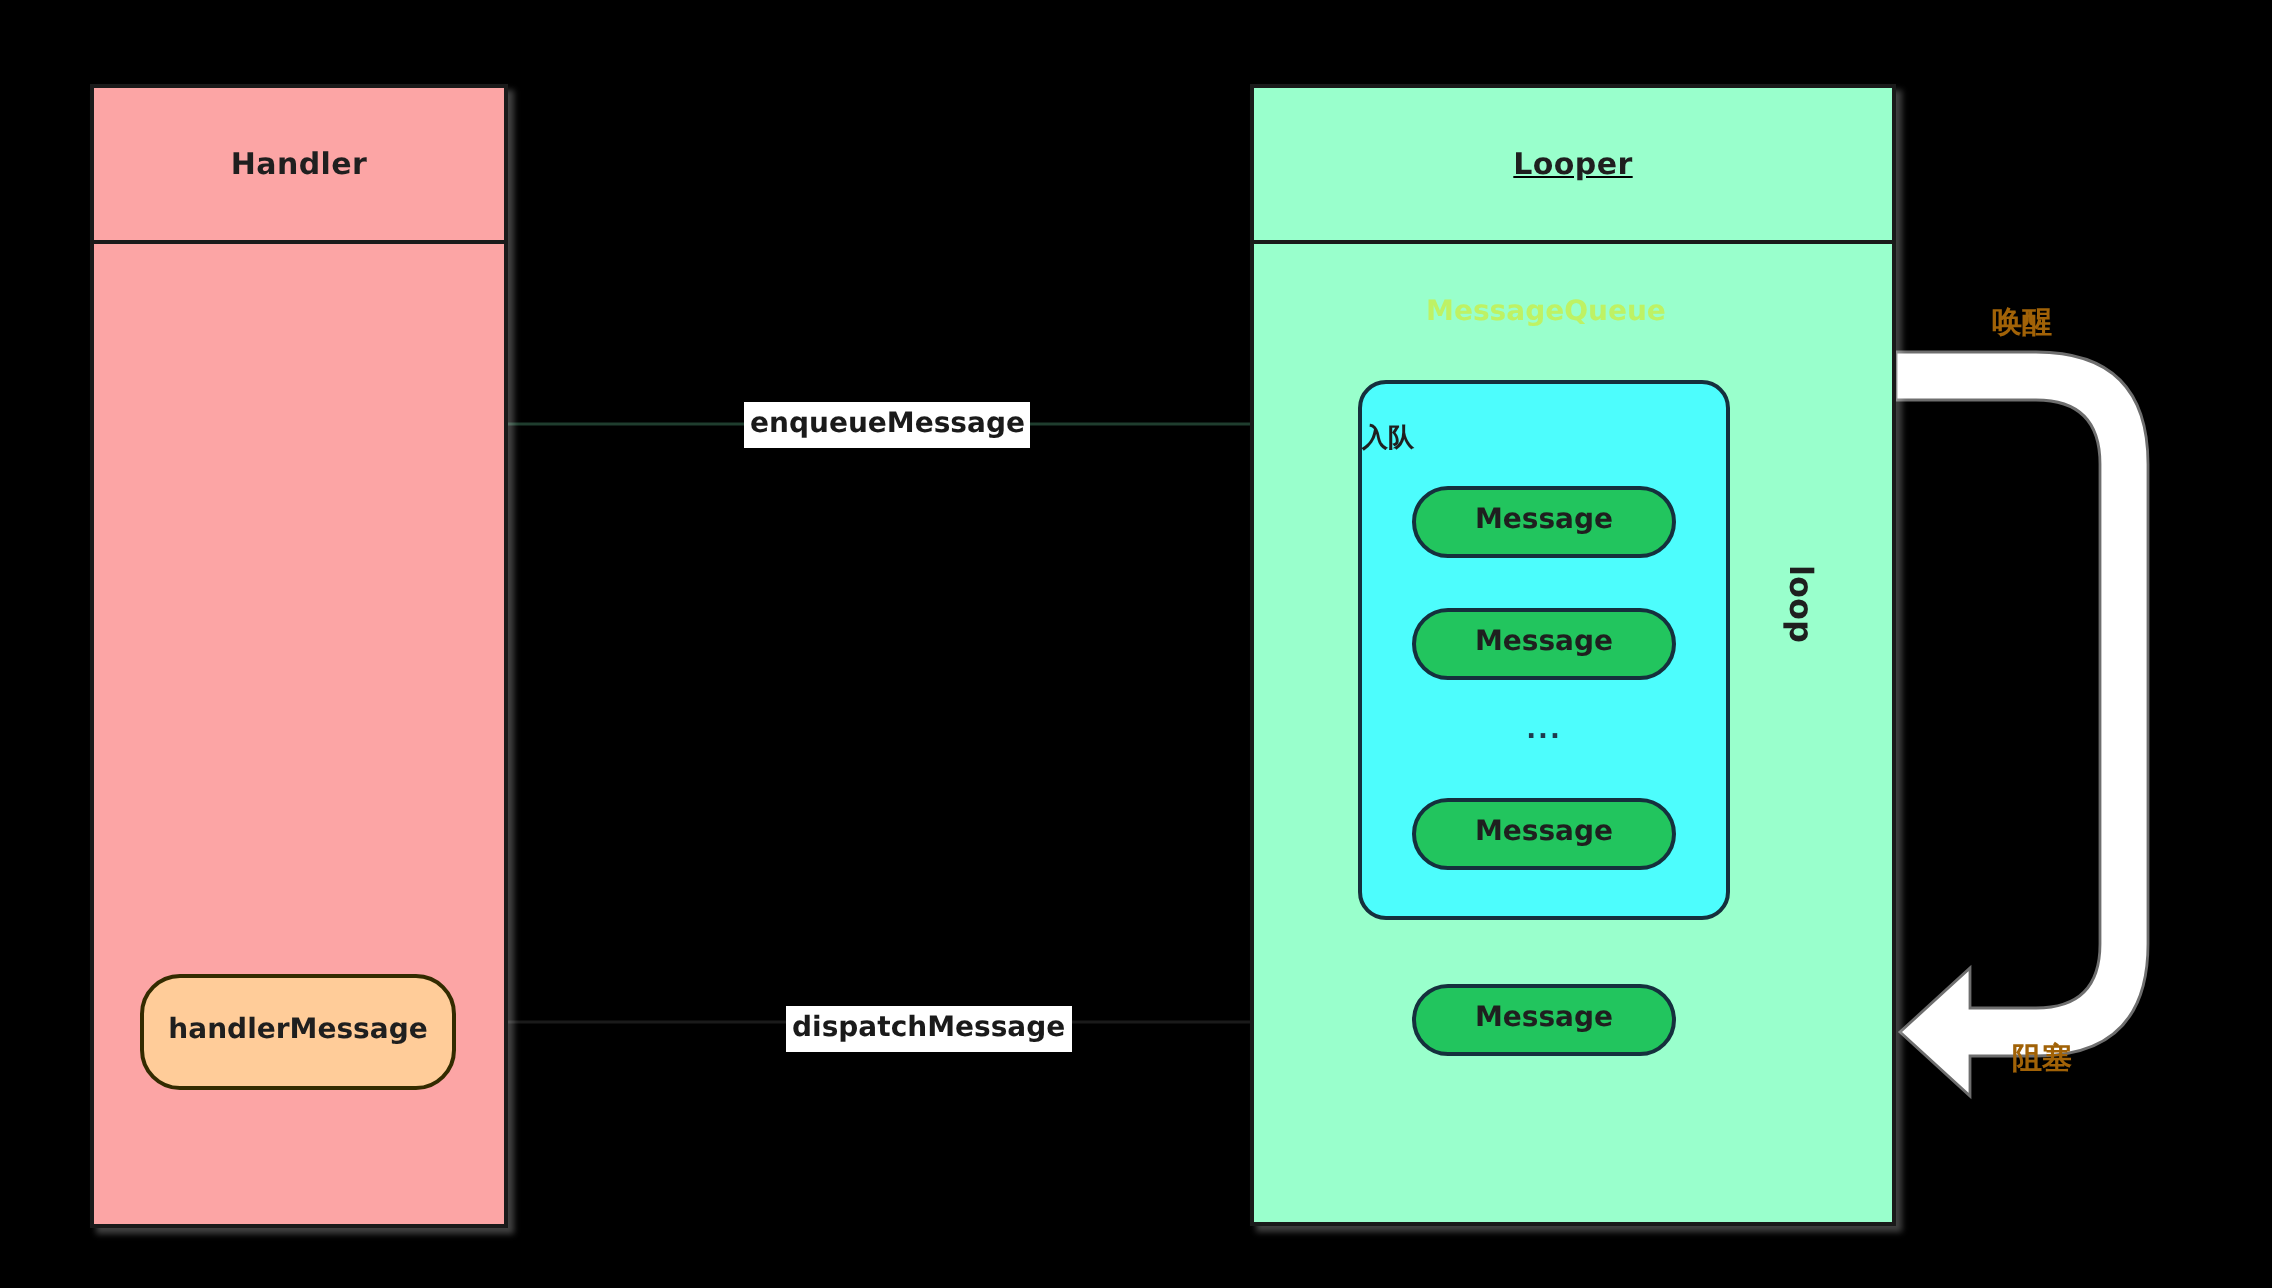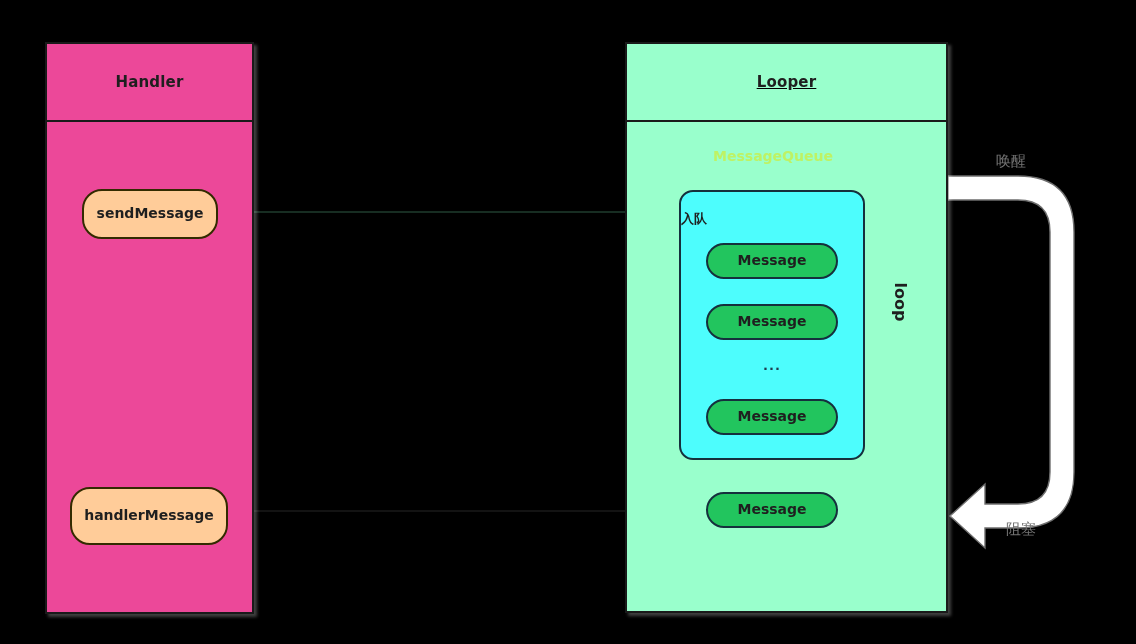--- a/index.html
+++ b/index.html
@@ -46,21 +46,21 @@
     color: #1f1f1f;
     letter-spacing: 0.2px;
   }
 
   
   #handler-box {
     left: 45px;
     top: 42px;
     width: 209px;
     height: 572px;
-    background: #ec4899;
+    background: #fca5a5;
   }
   #handler-box .title-band { height: 78px; }
 
   
   #looper-box {
     left: 625px;
     top: 42px;
     width: 323px;
     height: 571px;
     background: #99ffcc;
@@ -201,22 +201,22 @@
     white-space: nowrap;
     line-height: 1.35;
   }
   #enqueue-label { left: 372px; top: 201px; }
   #dispatch-label { left: 393px; top: 503px; }
 
   
   .dark-annotation {
     position: absolute;
     font-size: 15px;
-    font-weight: normal;
-    color: #737373;
+    font-weight: bold;
+    color: #a16207;
     white-space: nowrap;
   }
   #wake-annotation { left: 996px; top: 152px; }
   #block-annotation { left: 996px; top: 520px; padding-left: 10px; }
 </style>
 </head>
 <body>
 
 <div id="canvas">
 
@@ -257,23 +257,20 @@
                Z" fill="#ffffff" stroke="#6e6e6e" stroke-width="1.4"></path>
     </g>
   </svg>
 
   <div class="classbox" id="handler-box">
     <div class="title-band">
       <span>Handler</span>
     </div>
   </div>
 
-  <div class="pill pill-orange" id="send-message-pill">
-    <span>sendMessage</span>
-  </div>
 
   <div class="pill pill-orange" id="handler-message-pill">
     <span>handlerMessage</span>
   </div>
 
   <div class="classbox" id="looper-box">
     <div class="title-band">
       <span>Looper</span>
     </div>
   </div>
@@ -294,17 +291,19 @@
   <div class="pill pill-blue" id="queue-msg-3">
     <span>Message</span>
   </div>
 
   <div class="pill pill-blue" id="out-msg">
     <span>Message</span>
   </div>
 
   <div id="loop-label">loop</div>
 
+  <div class="edge-label" id="enqueue-label">enqueueMessage</div>
+  <div class="edge-label" id="dispatch-label">dispatchMessage</div>
 
   <div class="dark-annotation" id="wake-annotation">唤醒</div>
   <div class="dark-annotation" id="block-annotation">阻塞</div>
 
 </div>
 
 </body></html>

